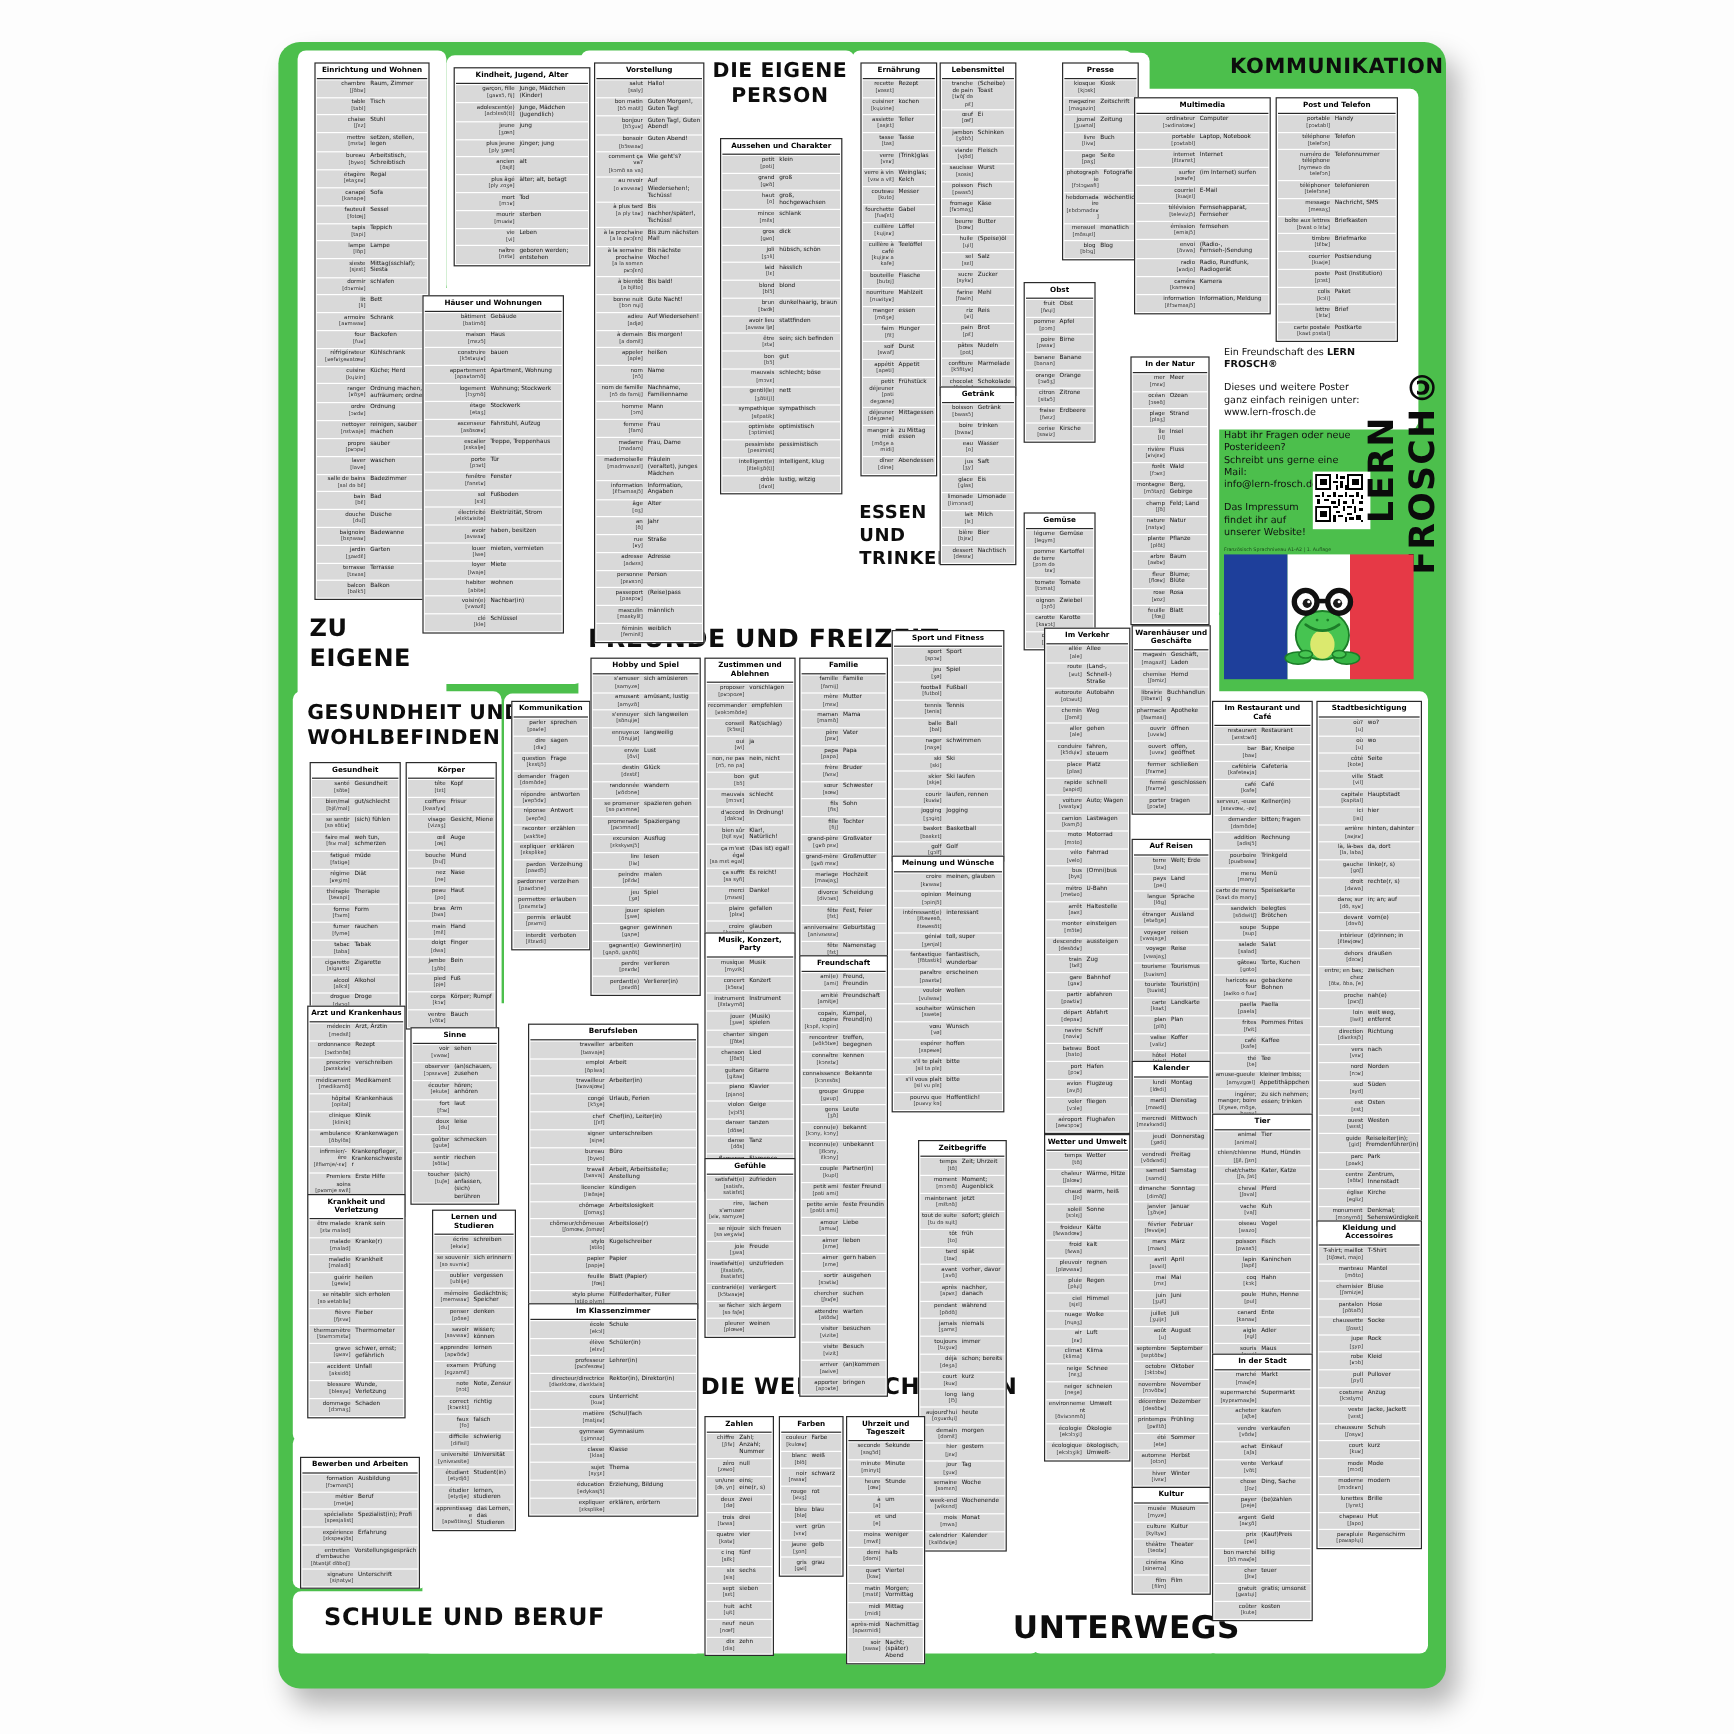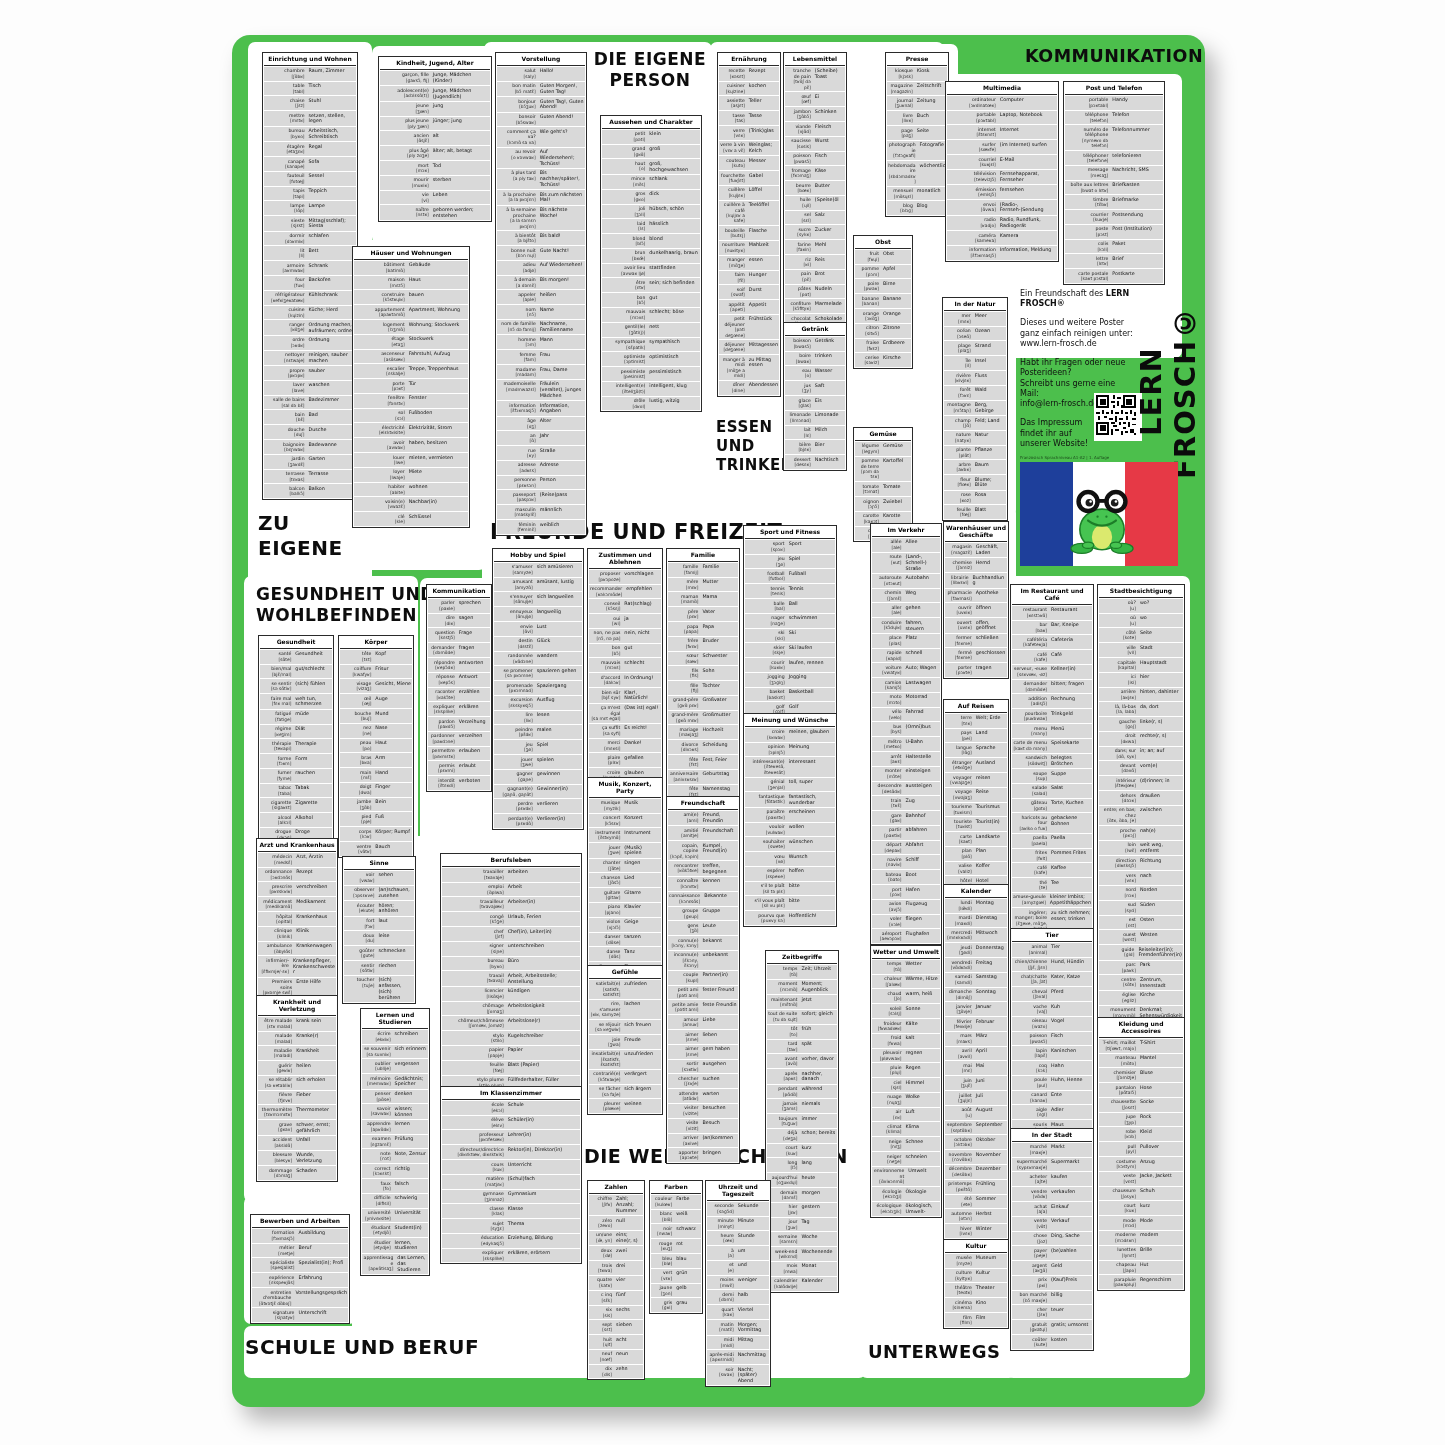--- a/index.html
+++ b/index.html
@@ -59,23 +59,23 @@
 EIGENE</div>
     <div class="sec-title" style="left:360px;top:14px;width:116px;font-size:17px;text-align:center">DIE EIGENE
 PERSON</div>
     <div class="sec-title" style="left:484px;top:383px;font-size:15px">ESSEN
 UND
 TRINKEN</div>
     <div class="sec-title" style="left:793px;top:11px;font-size:17.5px">KOMMUNIKATION</div>
     <div class="sec-title" style="left:258px;top:484px;font-size:21px">FREUNDE UND FREIZEIT</div>
     <div class="sec-title" style="left:24px;top:549px;font-size:17px">GESUNDHEIT UND
 WOHLBEFINDEN</div>
-    <div class="sec-title" style="left:13px;top:1300px;font-size:20px">SCHULE UND BERUF</div>
+    <div class="sec-title" style="left:38px;top:1300px;font-size:20px">SCHULE UND BERUF</div>
     <div class="sec-title" style="left:352px;top:1110px;font-size:19px">DIE WELT BESCHREIBEN</div>
-    <div class="sec-title" style="left:636px;top:1306px;font-size:18px">UNTERWEGS</div>
+    <div class="sec-title" style="left:612px;top:1306px;font-size:26px">UNTERWEGS</div>
 
     <div id="brand-info">
       <p><span>Ein Freundschaft des </span><strong>LERN FROSCH®</strong></p>
       <p>Dieses und weitere Poster
 ganz einfach reinigen unter:
 www.lern-frosch.de</p>
       <p>Habt ihr Fragen oder neue
 Posterideen?
 Schreibt uns gerne eine Mail:
 info@lern-frosch.de</p>

